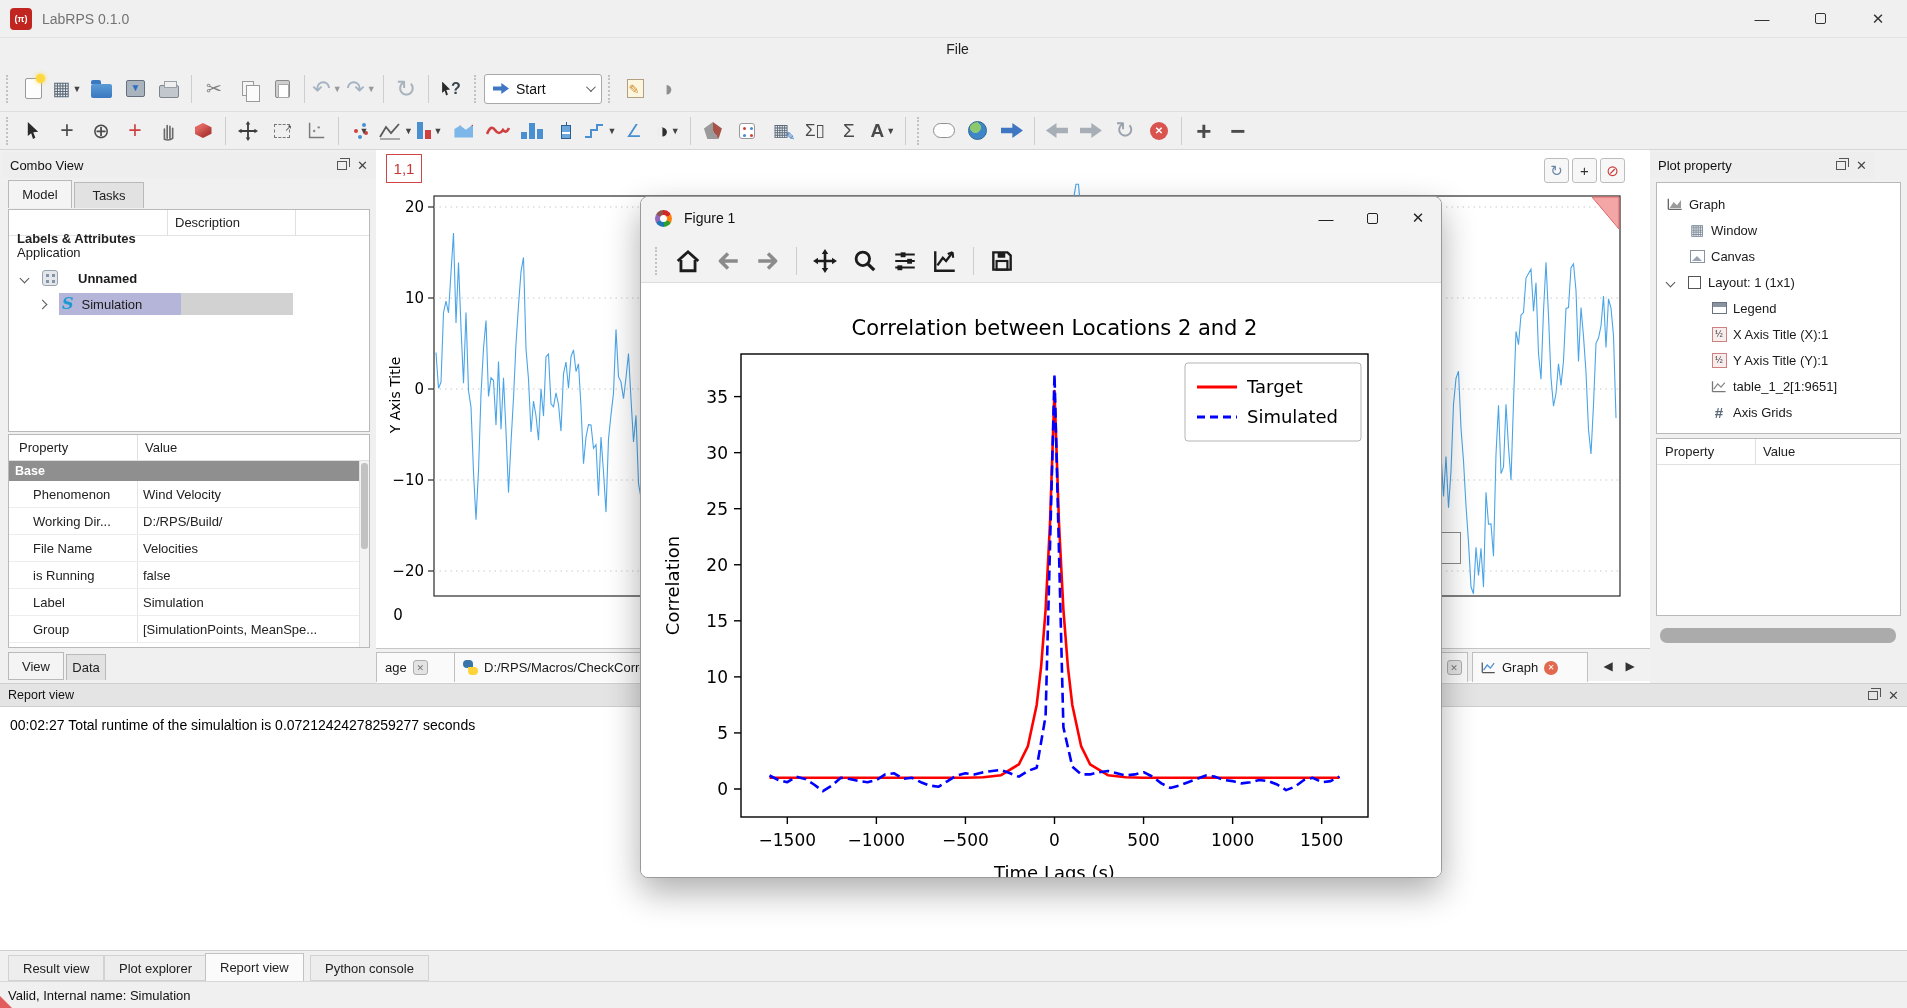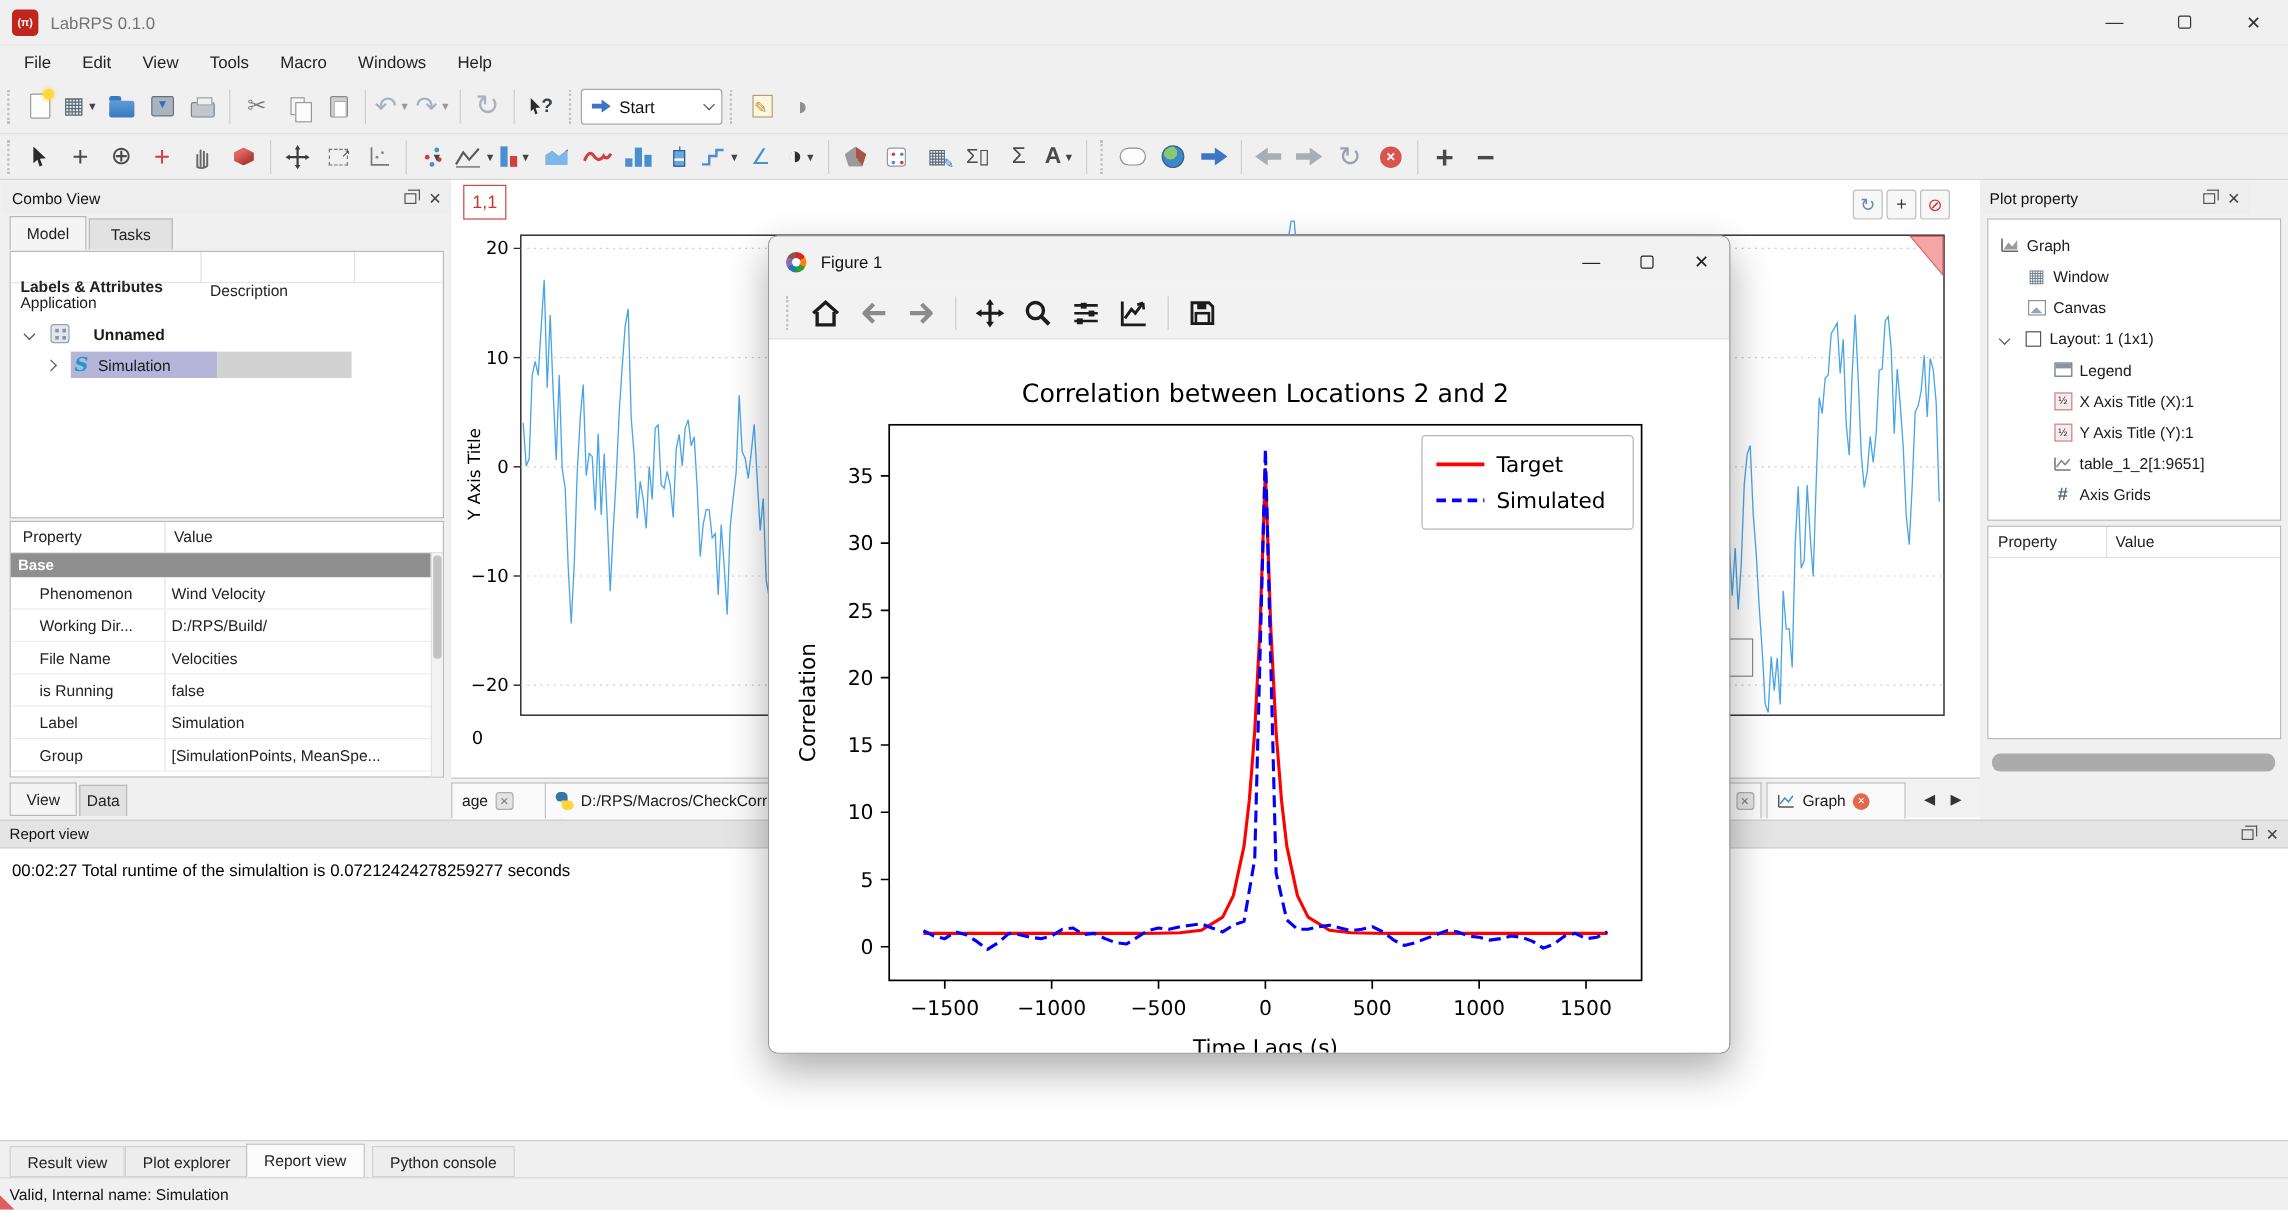--- a/index.html
+++ b/index.html
@@ -6,21 +6,21 @@
   html,body { width:1907px; height:1008px; overflow:hidden; font-family:"Liberation Sans",sans-serif; background:#f0f0f0; color:#1a1a1a; }
 
   
   .titlebar { position:absolute; left:0; top:0; width:1907px; height:38px; background:#f1f0f0; display:flex; align-items:center; border-bottom:1px solid #e3e3e3;}
   .appicon { width:22px; height:22px; margin-left:10px; background:#c0251f; border-radius:4px; color:#fff; font-size:9px; display:flex; align-items:center; justify-content:center; font-weight:bold;}
   .apptitle { margin-left:10px; font-size:14px; color:#737373; }
   .wbtns { margin-left:auto; display:flex; height:100%; }
   .wbtn { width:58px; height:100%; display:flex; align-items:center; justify-content:center; font-size:15px; color:#333; }
   .wbtn .maxbox { width:11px; height:11px; border:1.2px solid #333; border-radius:2px; }
 
-  .menubar { position:absolute; left:0; top:38px; width:1907px; height:28px; background:#f0f0f0; display:flex; align-items:center; gap:2px; padding-left:8px; }
+  .menubar { position:absolute; left:0; top:38px; width:1907px; height:28px; background:#f0f0f0; display:flex; align-items:center; gap:2px; padding-left:8px;flex-direction:column; }
   .menuitem { padding:3px 12px; font-size:14px; color:#222; }
 
   .toolbar { position:absolute; left:0; width:1907px; background:#f0f0f0; display:flex; align-items:center; }
   .tb1 { top:66px; height:46px; border-bottom:1px solid #dedede; }
   .tb2 { top:112px; height:38px; border-bottom:1px solid #d6d6d6; }
   .tbtn { min-width:34px; height:32px; display:flex; align-items:center; justify-content:center; border-radius:3px; position:relative; }
   .tb2 .tbtn { height:30px; }
   .vsep { width:1px; height:28px; background:#cdcdcd; margin:0 5px; }
   .handle { width:6px; height:28px; border-left:2px dotted #c2c2c2; margin:0 4px 0 6px; }
   .dd { font-size:9px; color:#444; margin-left:2px; }
@@ -78,21 +78,21 @@
   .i-x { font-size:13px; color:#444; line-height:1;}
   .whitebox { background:#fff; border:1px solid #b9b9b9; position:absolute; }
   .qtab { position:absolute; font-size:13px; display:flex; align-items:center; justify-content:center; border:1px solid #b9b9b9; border-bottom:none; background:#e2e2e2; color:#222; }
   .qtab.active { background:#f4f4f4; }
   .chev-d { width:7px; height:7px; border-right:1.5px solid #555; border-bottom:1.5px solid #555; transform:rotate(45deg); display:inline-block;}
   .chev-r { width:7px; height:7px; border-right:1.5px solid #555; border-bottom:1.5px solid #555; transform:rotate(-45deg); display:inline-block;}
 
   
   .cv-treehead { position:absolute; left:0; top:0; right:0; height:26px; border-bottom:1px solid #e4e4e4; font-size:13px; color:#222; }
   .cv-col1 { position:absolute; left:8px; top:21px;font-weight:bold; }
-  .cv-col2 { position:absolute; left:166px; top:5px;margin-top:20px; }
+  .cv-col2 { position:absolute; left:166px; top:5px; }
   .cv-vline { position:absolute; top:0; width:1px; height:26px; background:#e0e0e0; }
   .trow { position:absolute; left:0; right:0; height:24px; display:flex; align-items:center; font-size:13px; }
   .sel-lav { position:absolute; left:50px; width:122px; height:22px; background:#b5b5d9; }
   .sel-gray { position:absolute; left:172px; width:112px; height:22px; background:#d2d2d2; }
   .i-unnamed { width:16px; height:16px; background:#e3e7ec; border:1px solid #98a3af; border-radius:3px; position:relative;}
   .i-unnamed::after { content:''; position:absolute; left:3px; top:3px; width:3px; height:3px; background:#8494a6; box-shadow:6px 0 0 #8494a6,0 6px 0 #8494a6,6px 6px 0 #8494a6;}
   .i-sim { font-family:"DejaVu Serif",serif; font-style:italic; font-weight:bold; font-size:16px; color:#1b9ad2; line-height:1;}
   .prophead { position:absolute; left:0; top:0; right:0; height:26px; border-bottom:1px solid #e0e0e0; font-size:13px; color:#222;}
   .basebar { position:absolute; left:0; top:26px; right:10px; height:20px; background:#8f8f8f; color:#fff; font-weight:bold; font-size:12.5px; display:flex; align-items:center; padding-left:6px;}
   .prow { position:absolute; left:0; right:10px; height:27px; font-size:13px; color:#222; border-bottom:1px solid #ededed; }

